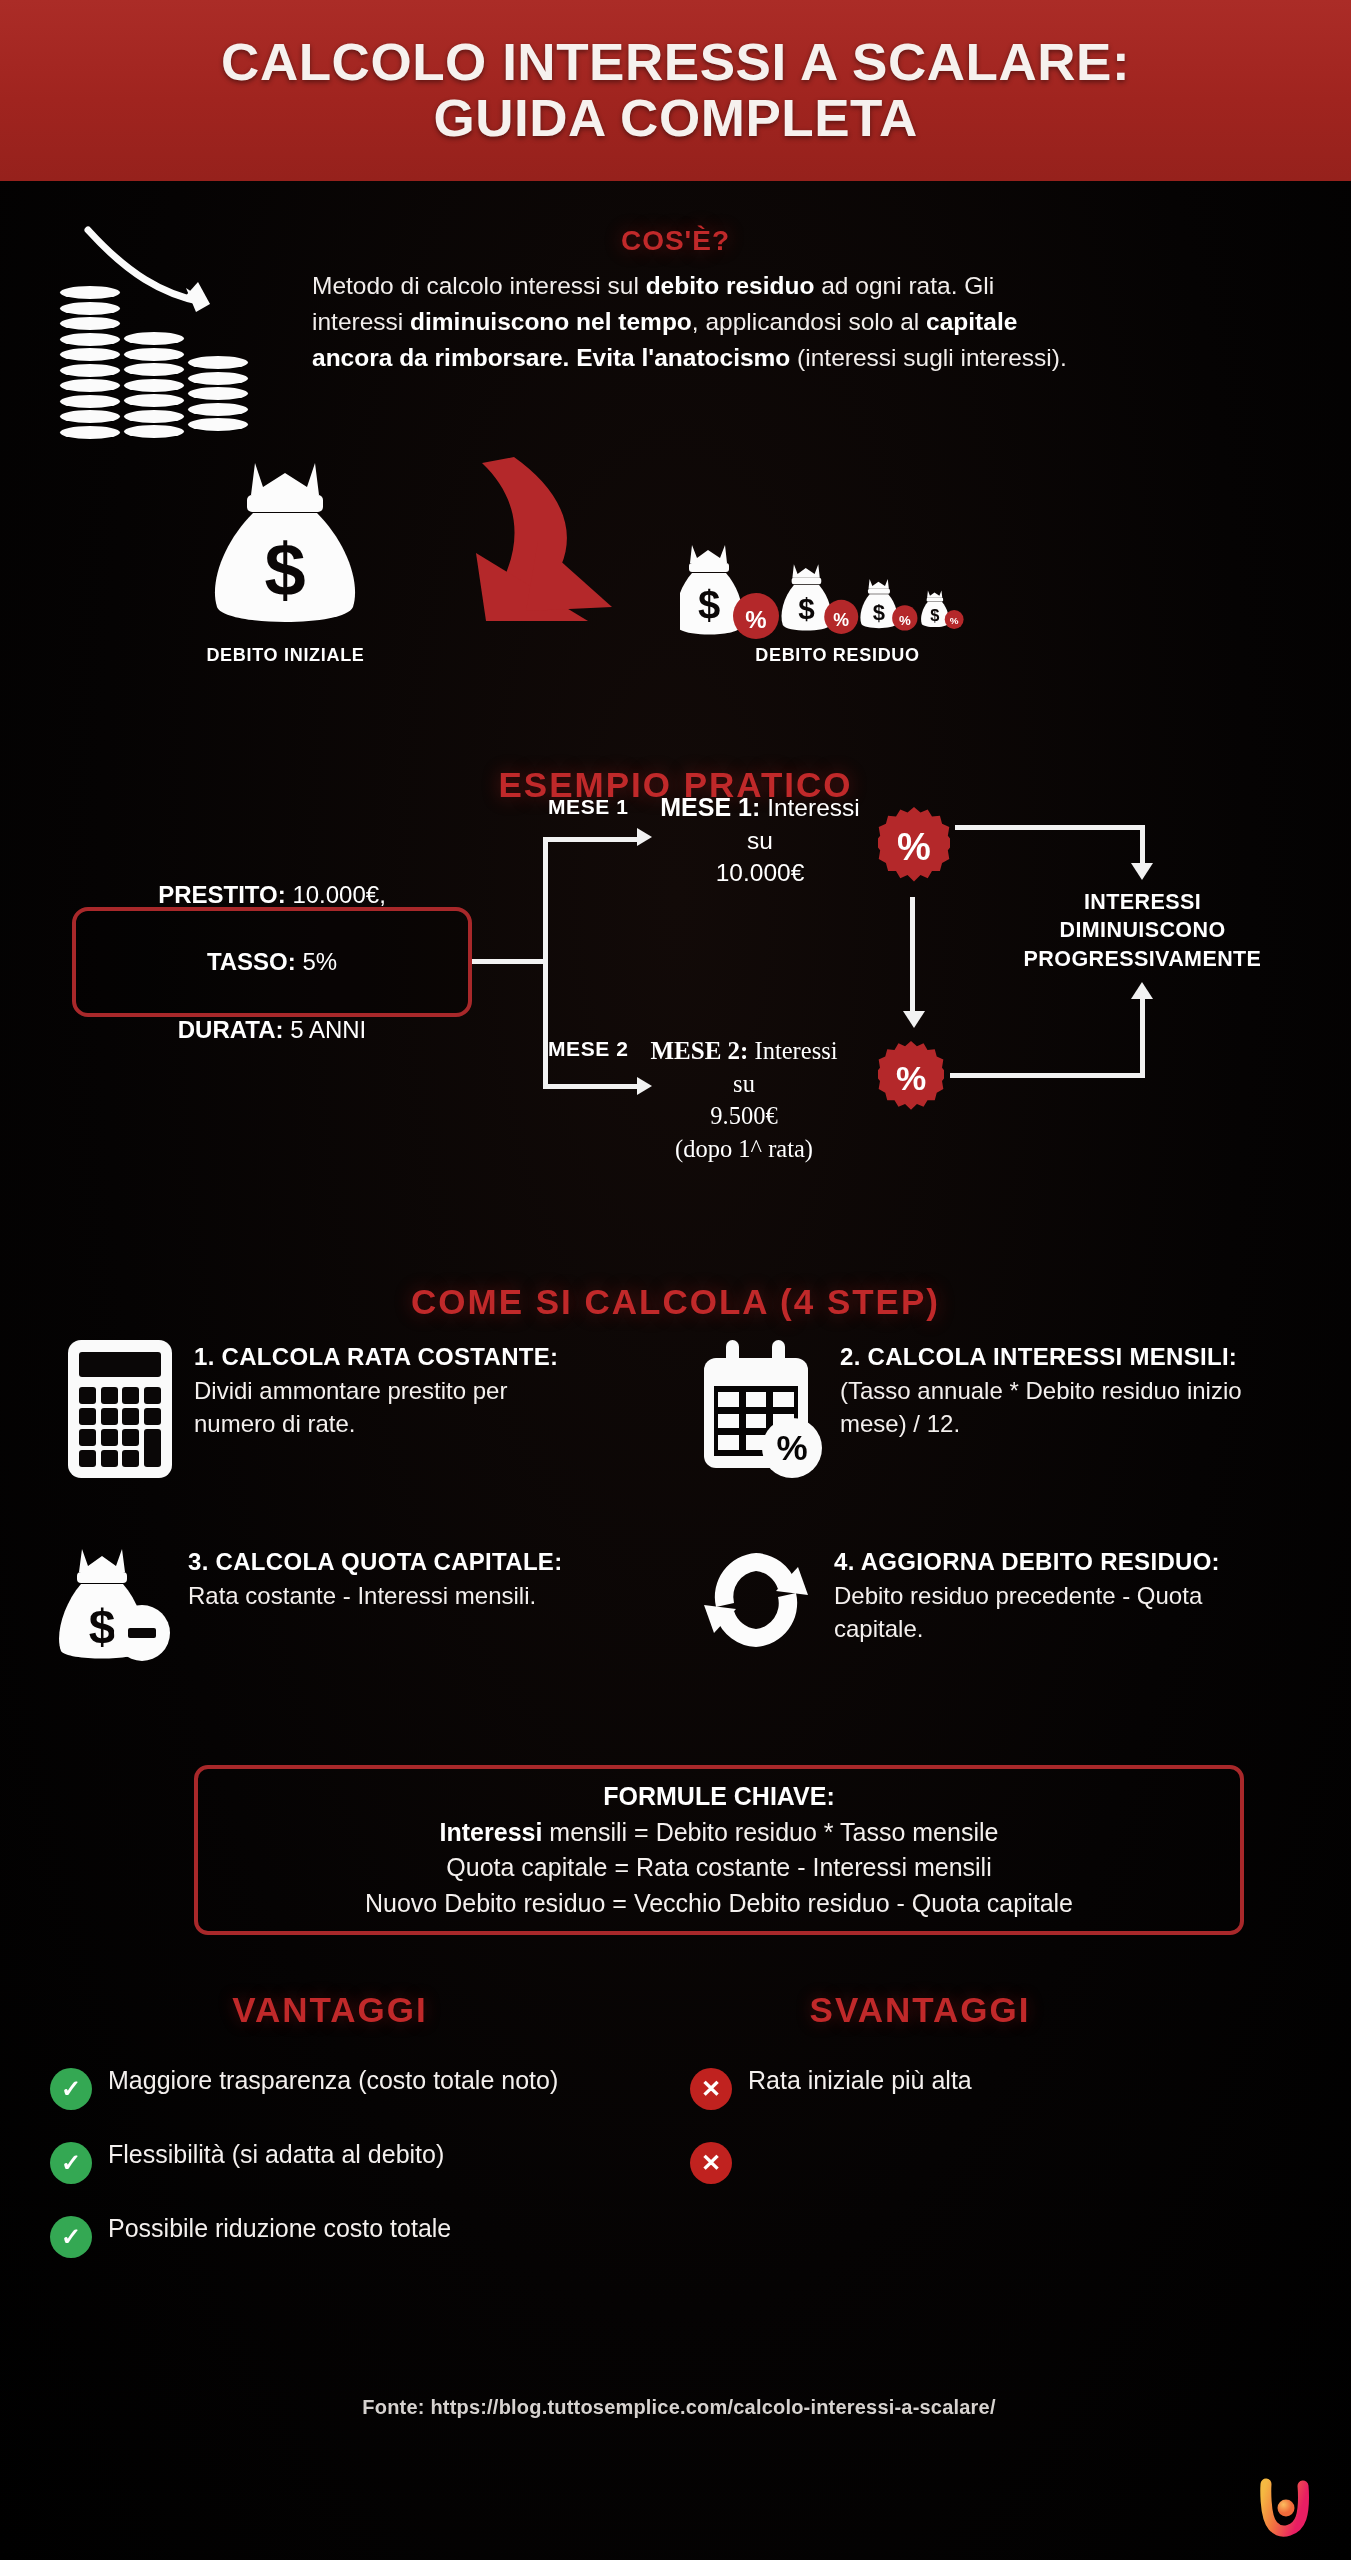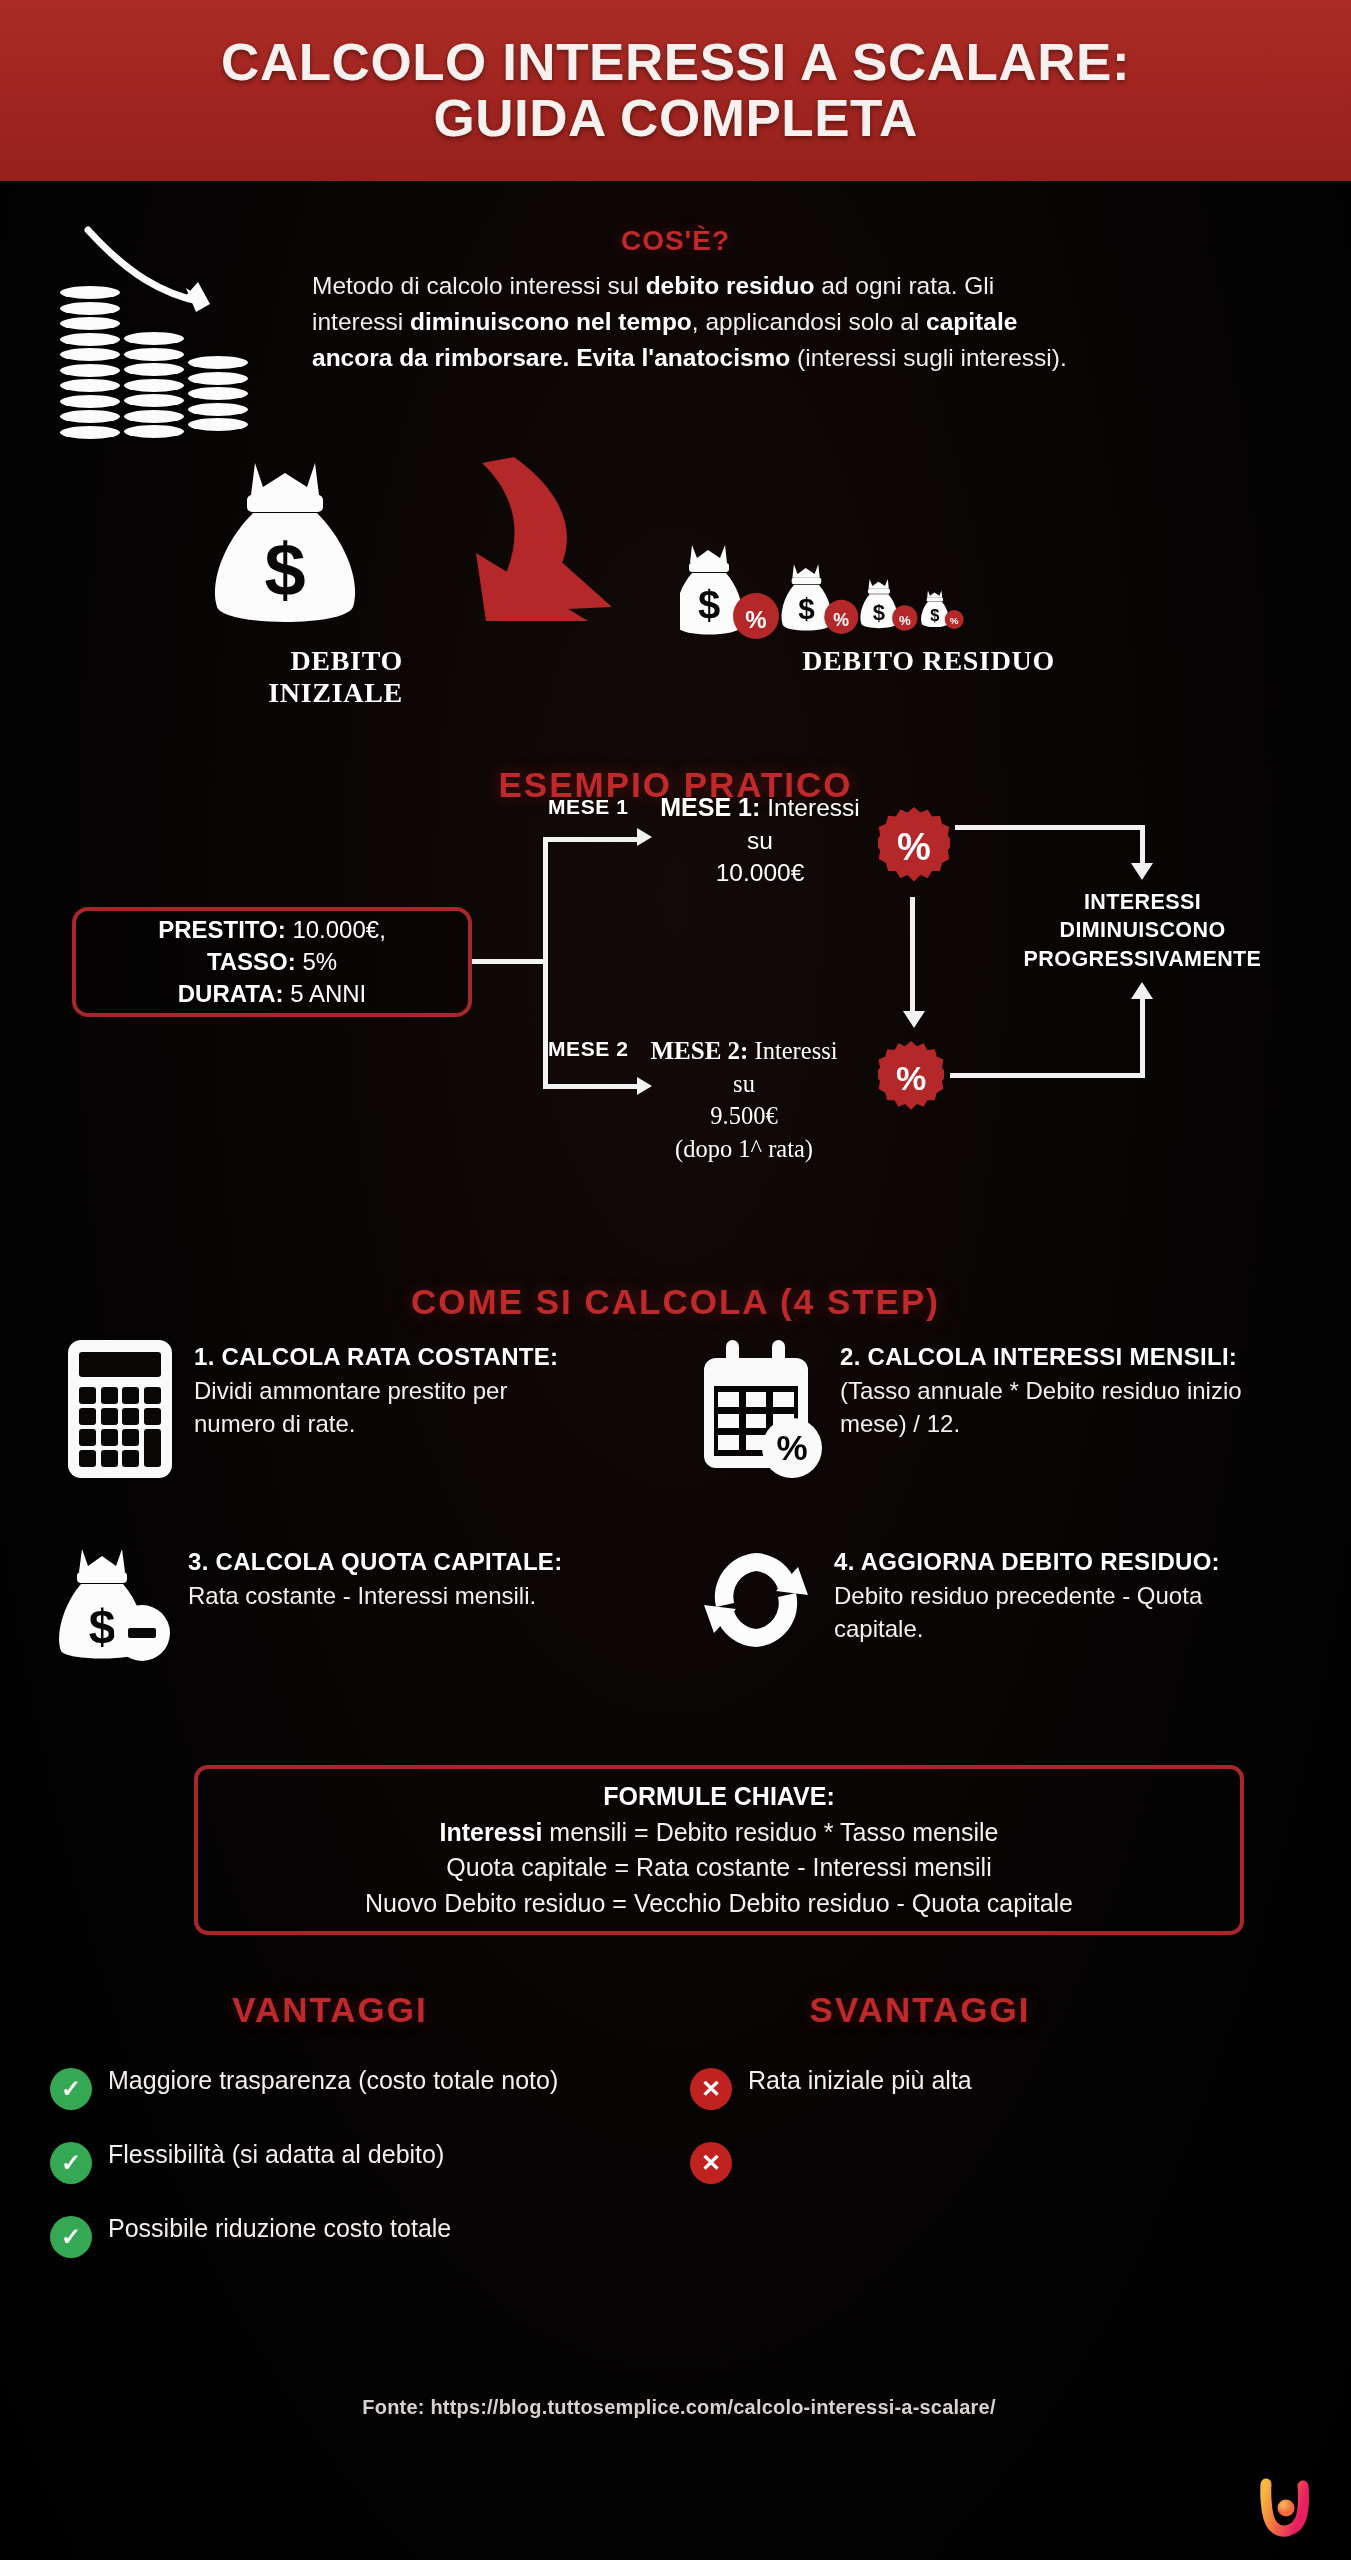--- a/index.html
+++ b/index.html
@@ -42,31 +42,32 @@
   .cose-body b{ font-weight:bold; color:#ffffff; }
 
   
   .coins{ position:absolute; left:60px; top:228px; width:190px; height:210px; }
   .coinstack{ position:absolute; width:60px; }
   .coin{ width:60px; height:13px; border-radius:50%/50%;
          background:#fbfbfb; margin-bottom:2.5px; box-shadow:0 1px 0 #000; }
 
   
   .debito{ position:absolute; left:0; top:455px; width:1351px; height:260px; }
-  .lbl-bold{ position:absolute; color:#ffffff; font-size:28px; font-weight:bold;
-             letter-spacing:.7px; text-transform:uppercase; text-align:right;font-family:Liberation Serif, serif; }
+  .lbl-bold{ position:absolute; color:#ffffff; font-size:18px; font-weight:bold;
+             letter-spacing:.7px; text-transform:uppercase; text-align:center; }
 
   
   .flow{ position:absolute; left:0; top:845px; width:1351px; height:400px; }
   .param-box{
     position:absolute; left:72px; top:62px; width:400px; height:110px;
     border:4px solid #a8282a; border-radius:16px;
     display:flex; align-items:center; justify-content:center; flex-direction:column;
     color:#fff; font-size:24px; line-height:1.32; text-align:center;
     background:rgba(0,0,0,.2);
+    gap:36px;
   }
   .param-box b{ font-weight:bold; }
   .flow-txt{ position:absolute; color:#fff; }
   .mese-tag{ font-size:21px; font-weight:bold; letter-spacing:.6px; }
   .mese-node{ font-size:24.5px; line-height:1.33; text-align:center; }
   .mese-node .hd{ font-weight:bold; font-size:25px; }
   .right-txt{ font-size:21.5px; font-weight:bold; line-height:1.32;
               letter-spacing:.4px; text-align:center; }
 
   .line{ position:absolute; background:#f2f2f2; }

